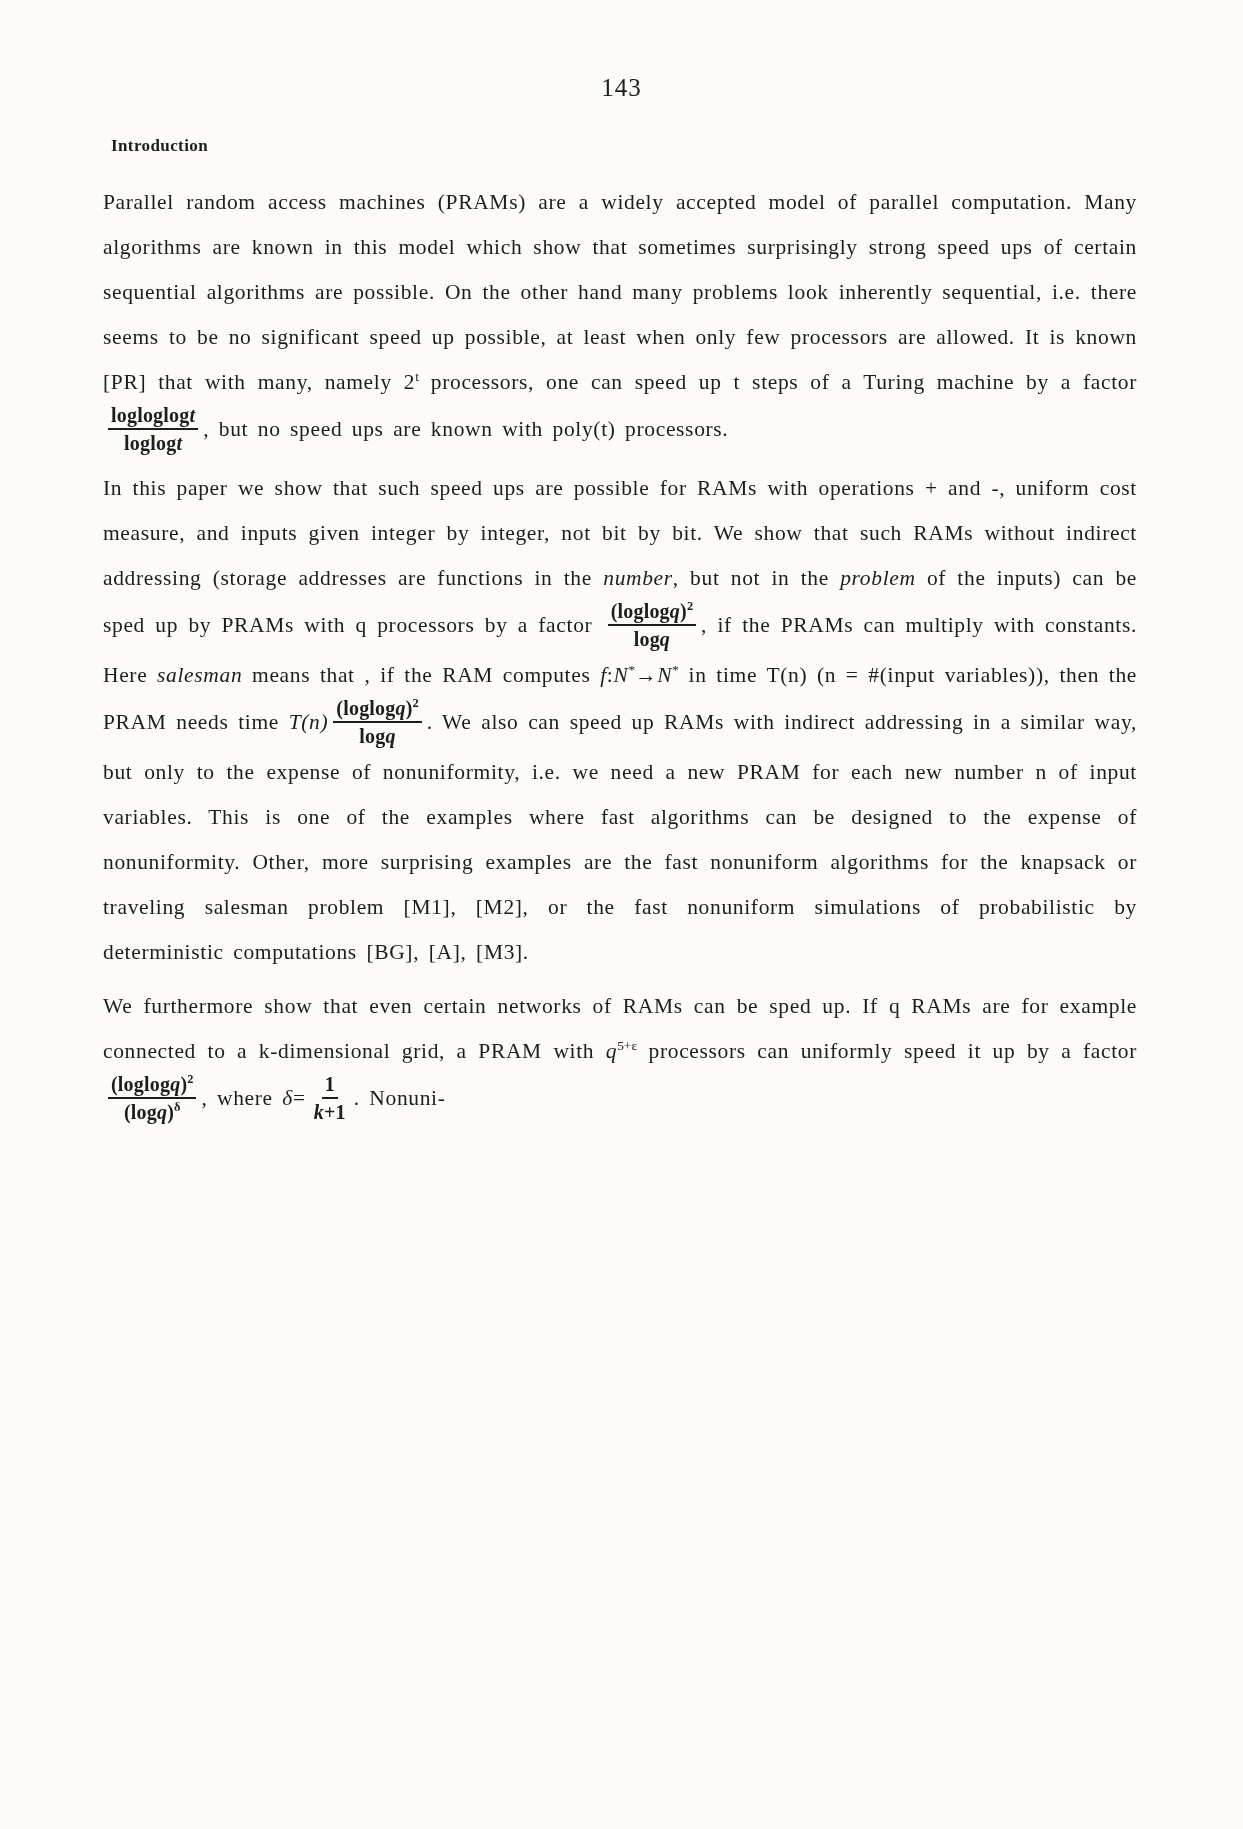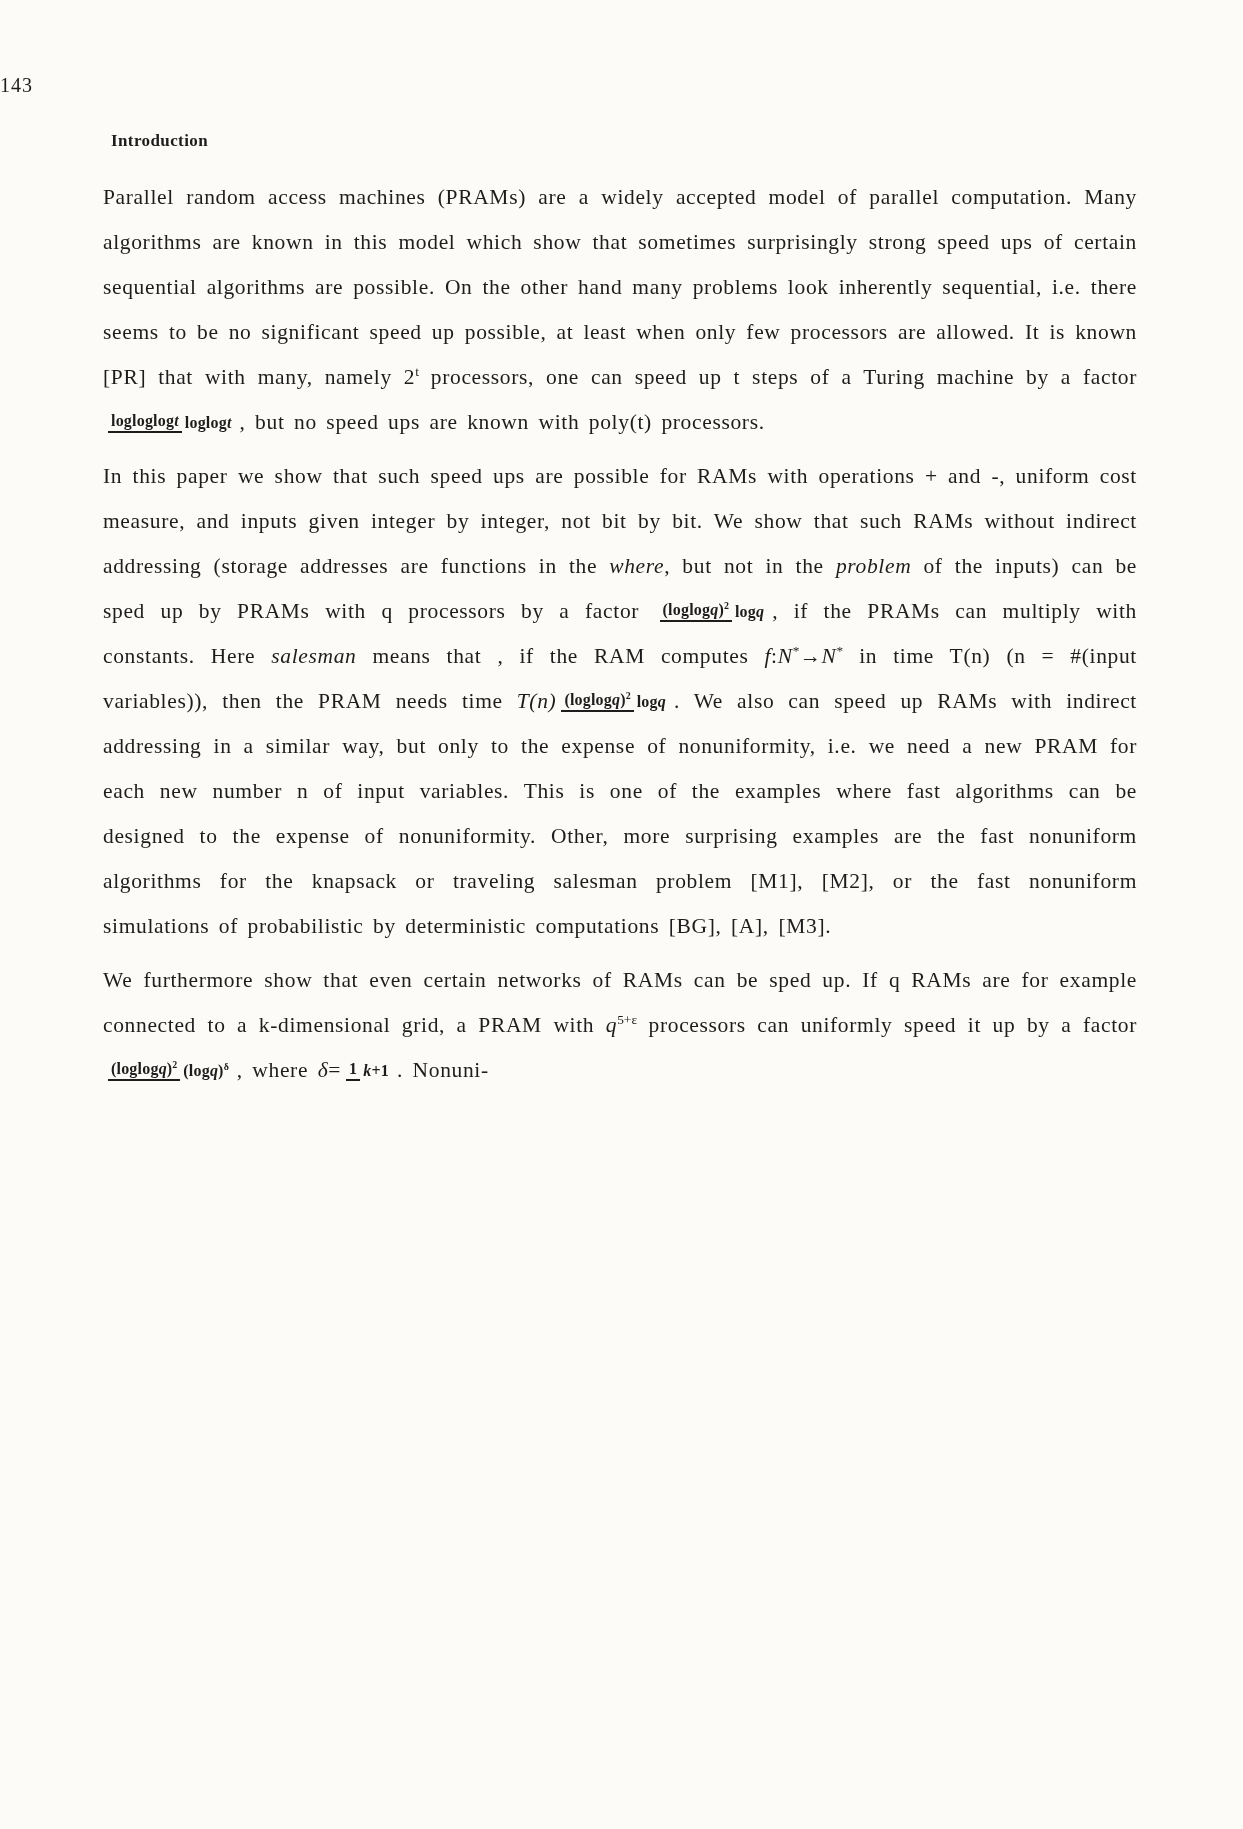--- a/index.html
+++ b/index.html
@@ -9,22 +9,22 @@
     height: 1829px;
     margin: 0 auto;
     background: #fcfbf7;
     color: #1d1d1d;
     font-family: "Liberation Serif", serif;
     box-sizing: border-box;
     overflow: hidden;
   }
   .page-number {
     padding-top: 74px;
-    text-align: left;
-    font-size: 20px;
+    text-align: center;
+    font-size: 25px;
     letter-spacing: 1px;
   }
   .content {
     margin-left: 103px;
     margin-right: 106px;
   }
   .heading {
     margin: 34px 0 24px 8px;
     font-size: 17px;
     font-weight: bold;
@@ -40,24 +40,24 @@
     font-family: Liberation Serif, serif;
   }
   sup {
     font-size: 0.62em;
     line-height: 0;
     vertical-align: super;
     letter-spacing: 0;
   }
   .frac {
     display: inline-flex;
-    flex-direction: row;
+    flex-direction: column;
     align-items: center;
     vertical-align: middle;
-    font-size: 16px;
+    font-size: 20px;
     line-height: 1.2;
     font-weight: bold;
     letter-spacing: 0.2px;
     word-spacing: 0;
     margin: 0 5px;
     transform: translateY(-2px);
   }
   .frac .num {
     border-bottom: 2px solid #1d1d1d;
     padding: 0 3px 1px 3px;
@@ -72,21 +72,21 @@
 
 <div class="page">
   <div class="page-number">143</div>
   <div class="content">
     <div class="heading">Introduction</div>
     <div>
         <p>Parallel random access machines (PRAMs) are a widely accepted model of parallel computation. Many algorithms are known in this model which show that sometimes surprisingly strong speed ups of certain sequential algorithms are possible. On the other hand many problems look inherently sequential, i.e. there seems to be no significant speed up possible, at least when only few processors are allowed. It is known [PR] that with many, namely 2<sup>t</sup> processors, one can speed up t steps of a Turing machine by a factor <span class="frac">
             <span class="num">logloglog<i>t</i></span>
             <span class="den">loglog<i>t</i></span>
           </span>, but no speed ups are known with poly(t) processors.</p>
-        <p>In this paper we show that such speed ups are possible for RAMs with operations + and -, uniform cost measure, and inputs given integer by integer, not bit by bit. We show that such RAMs without indirect addressing (storage addresses are functions in the <i>where</i>, but not in the <i>problem</i> of the inputs) can be sped up by PRAMs with q processors by a factor <span class="frac">
+        <p>In this paper we show that such speed ups are possible for RAMs with operations + and -, uniform cost measure, and inputs given integer by integer, not bit by bit. We show that such RAMs without indirect addressing (storage addresses are functions in the <i>number</i>, but not in the <i>problem</i> of the inputs) can be sped up by PRAMs with q processors by a factor <span class="frac">
             <span class="num">(loglog<i>q</i>)<sup>2</sup></span>
             <span class="den">log<i>q</i></span>
           </span>, if the PRAMs can multiply with constants. Here <i>salesman</i> means that , if the RAM computes <i>f</i>:<i>N</i><sup>*</sup>→<i>N</i><sup>*</sup> in time T(n) (n = #(input variables)), then the PRAM needs time <i>T(n)</i><span class="frac">
             <span class="num">(loglog<i>q</i>)<sup>2</sup></span>
             <span class="den">log<i>q</i></span>
           </span>. We also can speed up RAMs with indirect addressing in a similar way, but only to the expense of nonuniformity, i.e. we need a new PRAM for each new number n of input variables. This is one of the examples where fast algorithms can be designed to the expense of nonuniformity. Other, more surprising examples are the fast nonuniform algorithms for the knapsack or traveling salesman problem [M1], [M2], or the fast nonuniform simulations of probabilistic by deterministic computations [BG], [A], [M3].</p>
         <p>We furthermore show that even certain networks of RAMs can be sped up. If q RAMs are for example connected to a k-dimensional grid, a PRAM with <i>q</i><sup>5+ε</sup> processors can uniformly speed it up by a factor <span class="frac">
             <span class="num">(loglog<i>q</i>)<sup>2</sup></span>
             <span class="den">(log<i>q</i>)<sup>δ</sup></span>
           </span>, where <i>δ</i>=<span class="frac">

